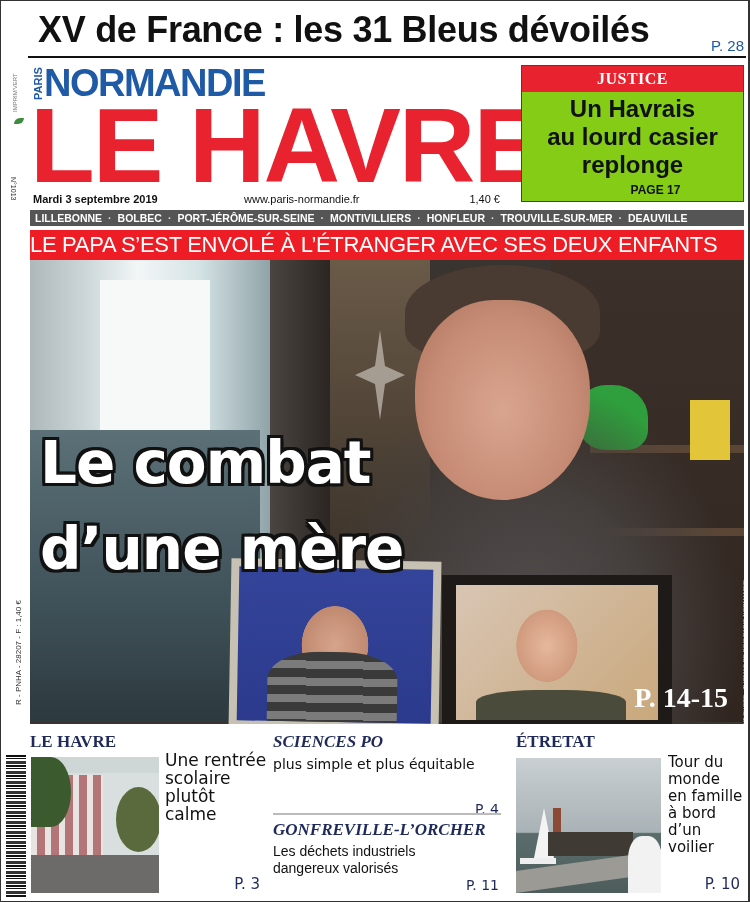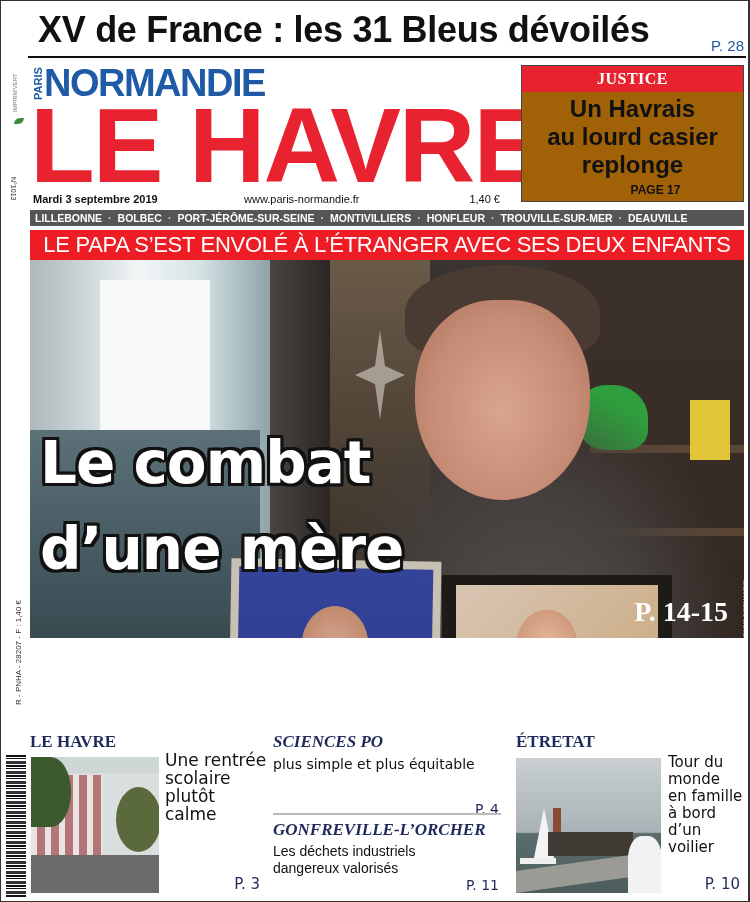--- a/index.html
+++ b/index.html
@@ -23,35 +23,35 @@
   .normandie { position: absolute; left: 44px; top: 64px; font-size: 38px; font-weight: bold; color: #1f5aa6; letter-spacing: -1.5px; line-height: 1; }
   .lehavre { position: absolute; left: 30px; top: 92px; font-size: 106px; font-weight: bold; color: #e8232f; letter-spacing: -2px; line-height: 1; }
 
   .dateline { position: absolute; left: 30px; top: 192px; width: 478px; height: 16px; font-family: "Liberation Sans Narrow", "Liberation Sans", sans-serif; font-size: 11px; color: #111; }
   .dateline span { position: absolute; top: 1px; }
   .dateline .date { left: 3px; font-weight: bold; font-size: 11px; }
   .dateline .url { left: 214px; font-size: 11px; }
   .dateline .price { right: 8px; font-size: 11px; }
 
   
-  .justice { position: absolute; left: 521px; top: 65px; width: 223px; height: 137px; background: #a16207; border: 1px solid #444; }
+  .justice { position: absolute; left: 521px; top: 65px; width: 223px; height: 137px; background: #84cc16; border: 1px solid #444; }
   .justice .tag { height: 26px; background: #e8232f; color: #fff; text-align: center; font-weight: bold; font-size: 16px; line-height: 26px; font-family: "Liberation Serif", serif; letter-spacing: 0.5px; }
   .justice .title { text-align: center; font-weight: bold; font-size: 24px; line-height: 28px; color: #111; padding-top: 3px; }
   .justice .page { text-align: center; font-size: 12px; font-weight: bold; margin-top: 4px; padding-left: 46px; }
 
   
   .nav { position: absolute; left: 30px; top: 210px; width: 714px; height: 16px; background: #555; color: #fff; font-size: 10.5px; font-weight: bold; display: flex; align-items: center; padding-left: 5px; white-space: nowrap; overflow: hidden; }
   .nav .item { cursor: pointer; }
   .nav .sep { margin: 0 6px; color: #ddd; }
 
   
-  .banner { position: absolute; left: 30px; top: 230px; width: 714px; height: 30px; background: #ee1c24; color: #fff; font-size: 22px; line-height: 30px; text-align: center; letter-spacing: -0.3px; white-space: nowrap; font-family: "Liberation Sans", sans-serif; }
-
-  
-  .photo { position: absolute; left: 30px; top: 260px; width: 714px; height: 378px; overflow: hidden; background: #3a3430; }
+  .banner { position: absolute; left: 30px; top: 230px; width: 714px; height: 30px; background: #ee1c24; color: #fff; font-size: 22px; line-height: 30px; letter-spacing: -0.3px; white-space: nowrap; font-family: "Liberation Sans", sans-serif; }
+
+  
+  .photo { position: absolute; left: 30px; top: 260px; width: 714px; height: 464px; overflow: hidden; background: #3a3430; }
   .ph-window { position: absolute; left: 0; top: 0; width: 240px; height: 462px; background: linear-gradient(90deg, #aeb8bb 0%, #cfd9db 25%, #f2f6f6 45%, #d6e4e6 70%, #8fa3a8 100%); }
   .ph-window2 { position: absolute; left: 70px; top: 20px; width: 110px; height: 180px; background: #f7f9f9; }
   .ph-buffet { position: absolute; left: 0; top: 170px; width: 230px; height: 292px; background: linear-gradient(180deg, #5b7077 0%, #3f5158 60%, #2c393e 100%); }
   .ph-dark { position: absolute; left: 240px; top: 0; width: 60px; height: 462px; background: linear-gradient(90deg, #4a4540, #2b2623); }
   .ph-carving { position: absolute; left: 300px; top: 0; width: 100px; height: 300px; background: linear-gradient(180deg, #6a5a48, #3c332a); }
   .ph-star { position: absolute; left: 325px; top: 70px; width: 50px; height: 90px; background: #b9b2a8; clip-path: polygon(50% 0,60% 40%,100% 50%,60% 60%,50% 100%,40% 60%,0 50%,40% 40%); opacity: 0.8; }
   .ph-wall { position: absolute; left: 520px; top: 0; width: 194px; height: 462px; background: linear-gradient(180deg, #3c302a 0%, #30251f 100%); }
   .ph-shelf { position: absolute; left: 560px; top: 185px; width: 154px; height: 8px; background: #5b4636; }
   .ph-shelf2 { position: absolute; left: 560px; top: 268px; width: 154px; height: 8px; background: #5b4636; }
   .ph-green { position: absolute; left: 548px; top: 125px; width: 70px; height: 65px; background: #2f9e3c; border-radius: 40% 50% 30% 40%; }

